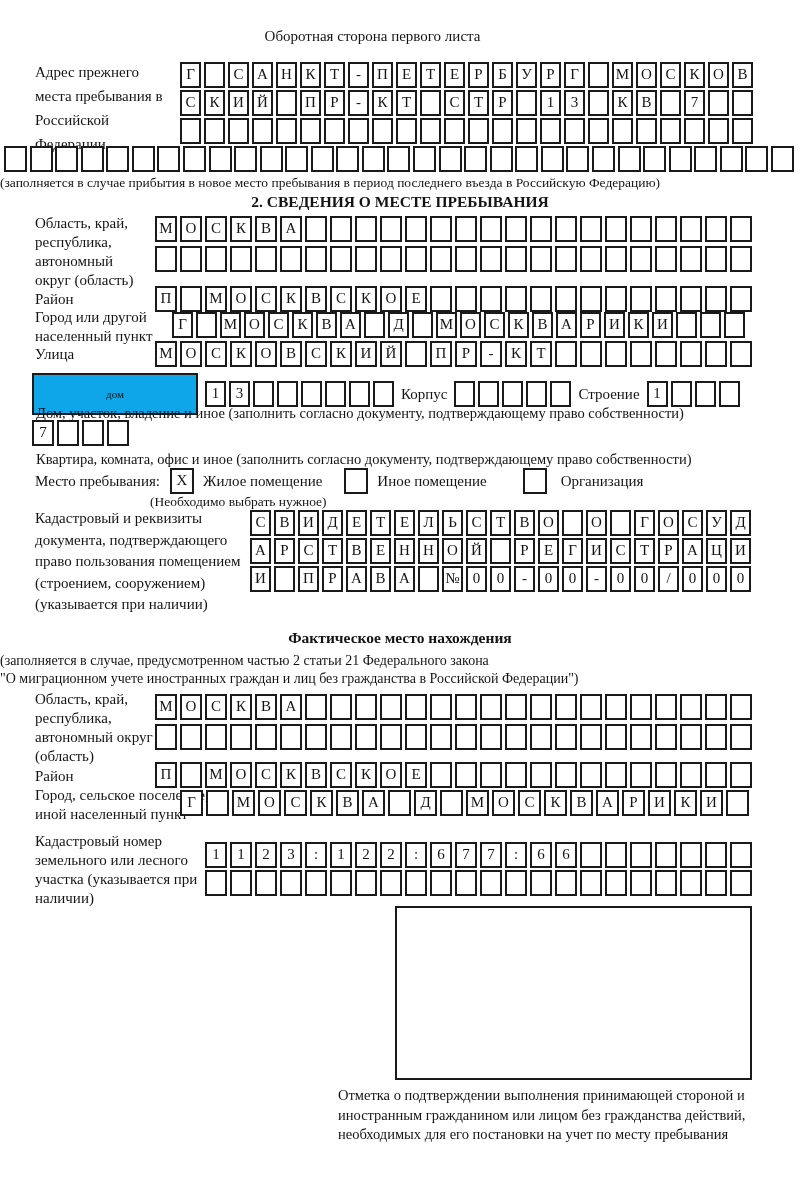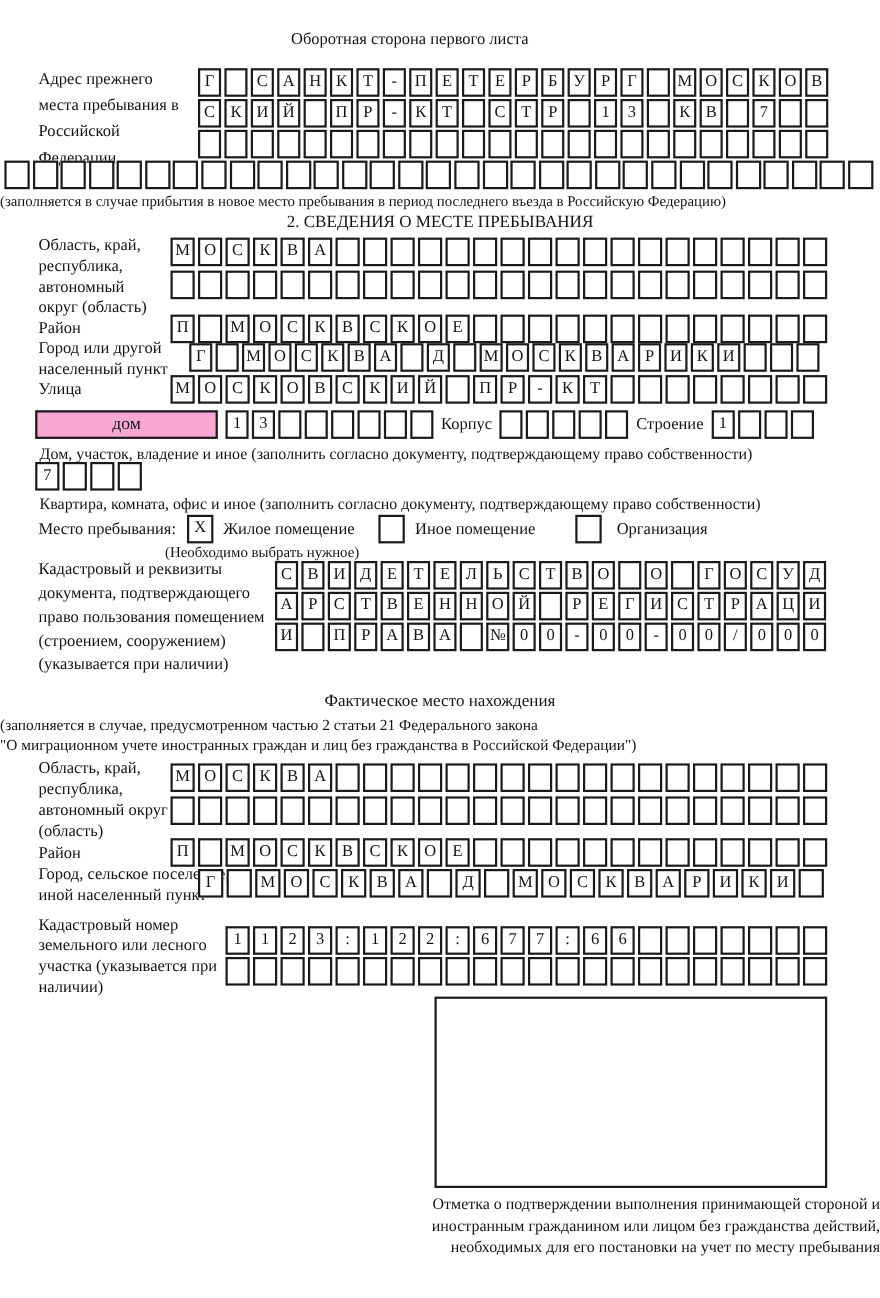--- a/index.html
+++ b/index.html
@@ -5,36 +5,36 @@
   *{box-sizing:border-box;margin:0;padding:0}
   html,body{background:#fff}
   body{width:800px;height:1180px;position:relative;overflow:hidden;
        font-family:"Liberation Serif","DejaVu Serif",serif;color:#141414}
   .abs{position:absolute}
   .label{font-size:15px;line-height:24px}
   .lh19{line-height:19px}
   .lh21{line-height:21.5px}
   .caption{font-size:14.5px;line-height:18px}
   .note{font-size:13.5px;text-align:left}
-  .headline{font-weight:normal;font-size:15.5px;text-align:center;width:100%}
+  .headline{font-weight:bold;font-size:15.5px;text-align:center;width:100%}
   .cellrow{display:flex;gap:3px}
   .cell{flex:0 0 auto;height:26px;border:2px solid #1a1a1a;background:#fff;
         text-align:center;font-size:15px;line-height:21px;font-weight:normal}
   .p24 .cell{width:21px}
   .p25 .cell{width:22px}
   .p26 .cell{width:23px}
   .rowfull{display:flex;justify-content:space-between}
   .rowfull .cell{width:23px}
-  .wbox{border:2px solid #1a1a1a;height:26px;display:flex;align-items:center;
-        justify-content:center;font-size:16px;background:#f9a8d4}
+  .wbox{border:2px solid #1a1a1a;height:42px;display:flex;align-items:center;
+        justify-content:center;font-size:11px;background:#0ea5e9}
   .inlinerow{display:flex;align-items:center}
   .checkbox{flex:0 0 auto;width:24px;height:26px;border:2px solid #1a1a1a;
             text-align:center;font-size:15px;line-height:21px;background:#fff}
   .stampbox{border:2px solid #1a1a1a;background:#fff}
-  .ctr{text-align:right}
+  .ctr{text-align:left}
 </style>
 </head>
 <body>
 
 <div class="abs label" style="top:24px;left:0;right:55px;text-align:center">Оборотная сторона первого листа</div>
 
 <div class="abs label" style="top:60px;left:35px;width:140px">Адрес прежнего места пребывания в Российской Федерации</div>
 <div class="abs cellrow p24" style="top:62px;left:180px">
     <span class="cell">Г</span>
     <span class="cell"></span>

